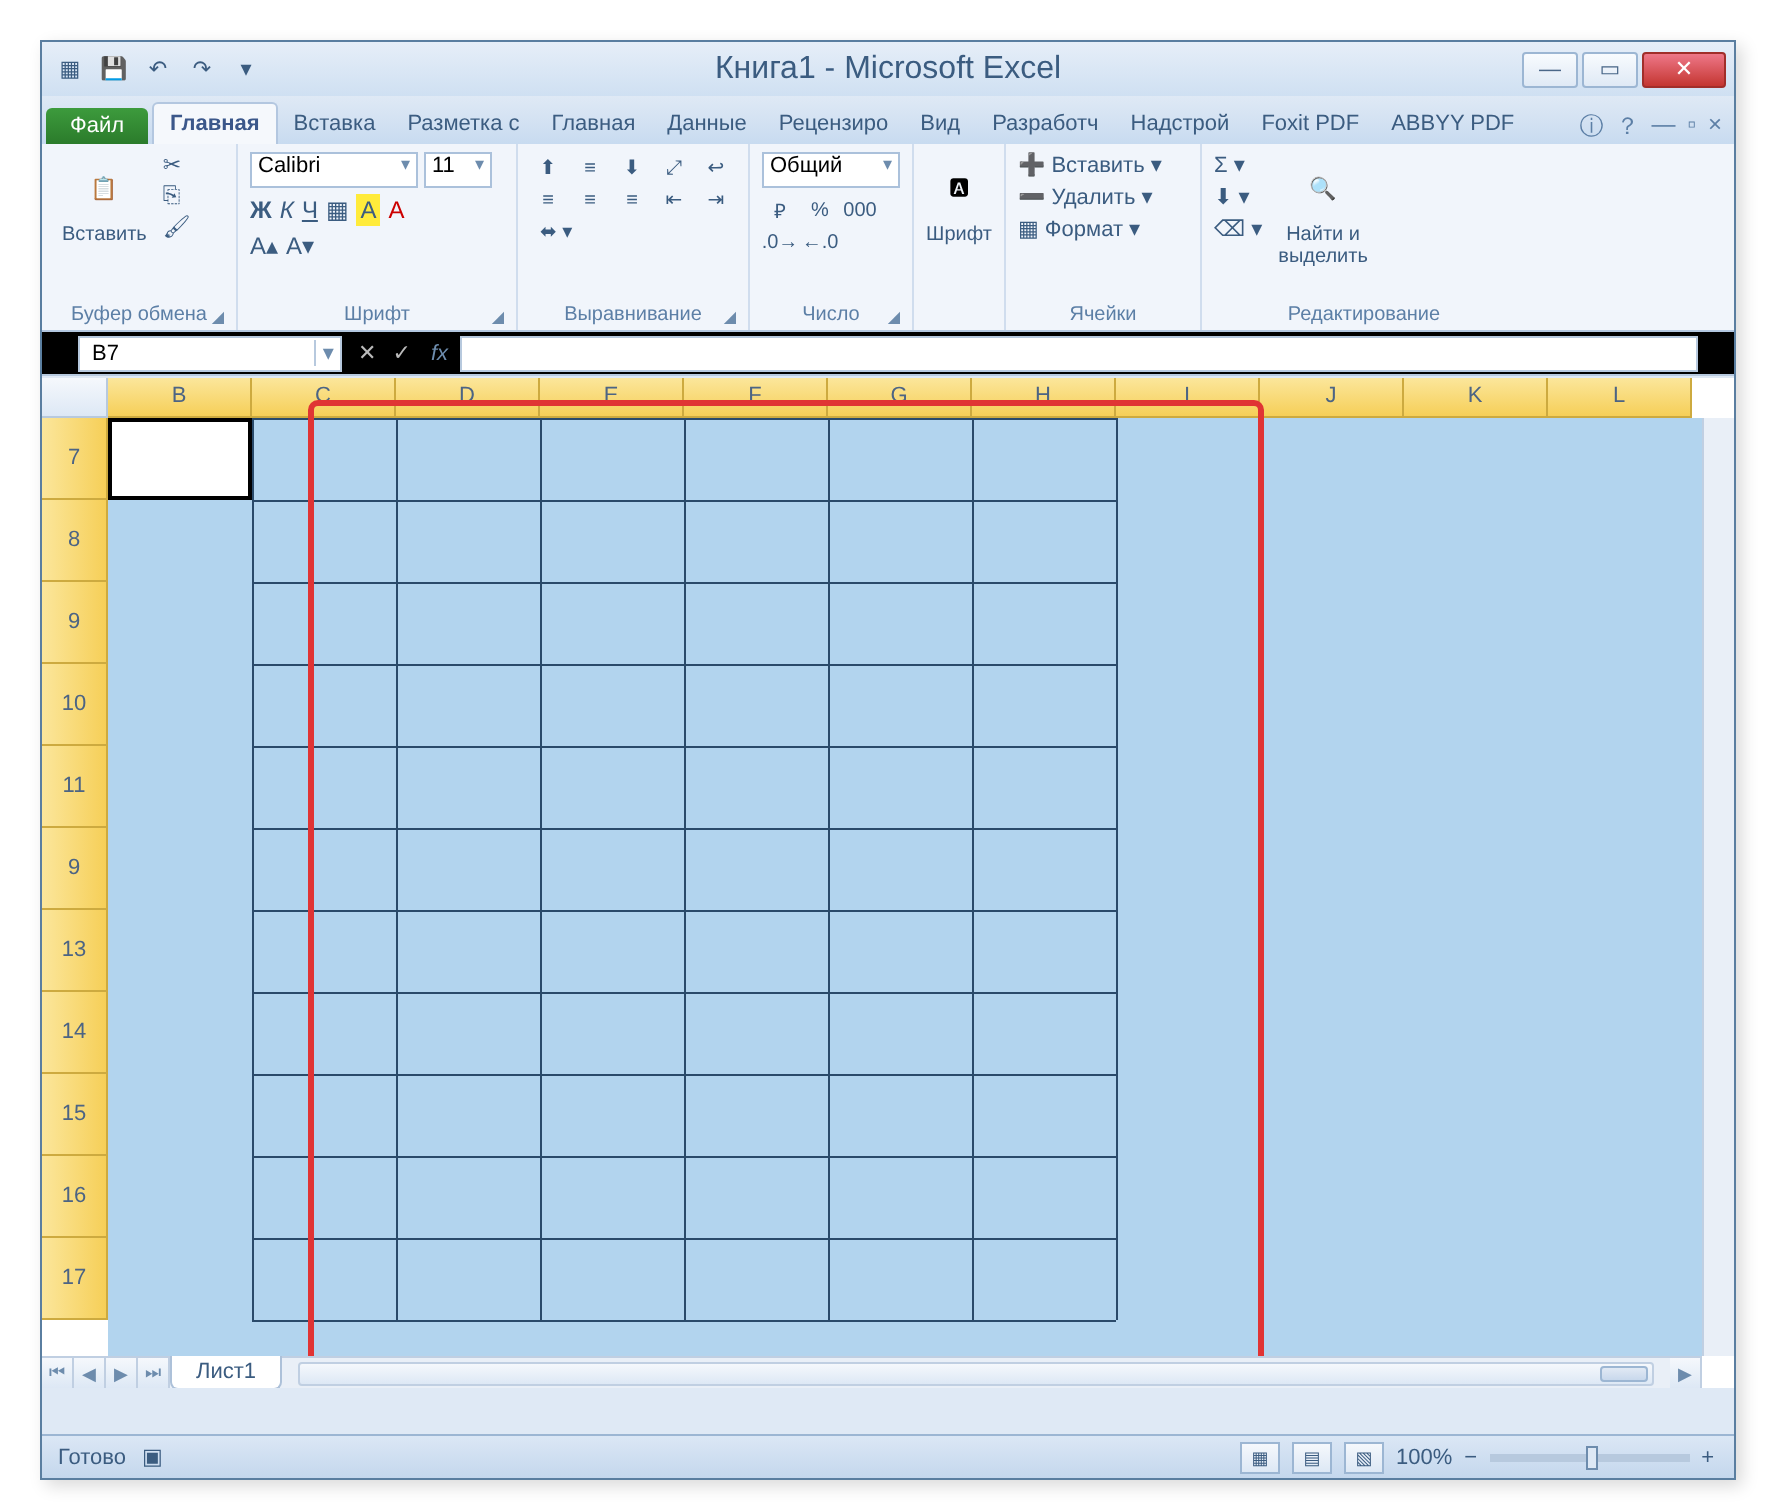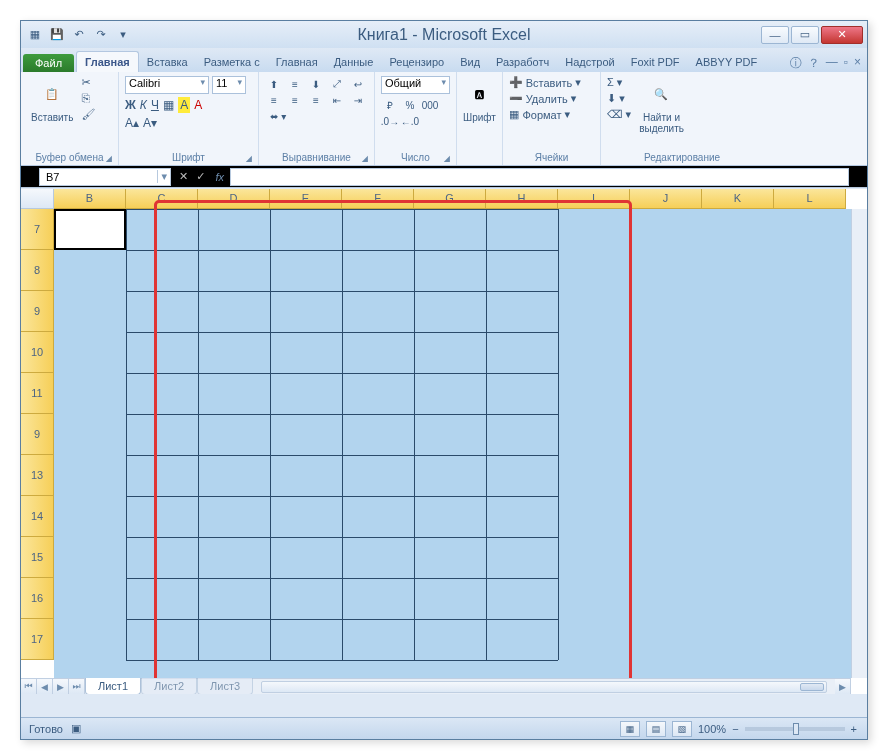--- a/index.html
+++ b/index.html
@@ -58,21 +58,21 @@
 .colhead { position:absolute; left:33px; right:16px; top:0; height:20px; display:flex; }
 .colhead div { width:72px; background:linear-gradient(#fbe69b,#f6cf58); border-right:1px solid #cdaa3f; border-bottom:1px solid #cdaa3f; text-align:center; font-size:11px; color:#4c6484; line-height:19px; }
 .rowhead { position:absolute; left:0; top:20px; width:33px; bottom:0; }
 .rowhead div { height:41px; background:linear-gradient(to right,#fbe69b,#f6cf58); border-bottom:1px solid #cdaa3f; border-right:1px solid #cdaa3f; text-align:center; font-size:11px; color:#4c6484; line-height:41px; }
 .cells { position:absolute; left:33px; top:20px; right:16px; bottom:16px; background:#b2d4ee; }
 .cell-active { position:absolute; left:0; top:0; width:72px; height:41px; background:#fff; border:2px solid #000; }
 .overlay { position:absolute; pointer-events:none; border:3px solid #e03434; border-radius:5px; left:100px; top:-9px; width:478px; height:488px; }
 .scrollv { position:absolute; right:0; top:20px; bottom:16px; width:16px; background:#e9eff7; border-left:1px solid #c0cfe2; }
 .scrollh { position:absolute; left:0; right:16px; bottom:0; height:16px; background:#e9eff7; border-top:1px solid #c0cfe2; display:flex; align-items:center; }
 .shbtn { width:16px; height:15px; display:flex; align-items:center; justify-content:center; font-size:9px; color:#6d8cad; background:linear-gradient(#f5f8fc,#dde8f5); border-right:1px solid #c0cfe2; }
-.shtabs { display:flex; height:17px; }
+.shtabs { display:flex; height:17px;flex-direction:column; }
 .shtab { padding:0 12px; font-size:11px; background:#fff; border:1px solid #adc1d9; border-top:none; border-radius:0 0 4px 4px; color:#3b5c80; line-height:16px; }
 .shtab.dim { background:#e3ebf6; opacity:.6; }
 .shbar { flex:1; margin:0 8px; background:linear-gradient(#f5f8fc,#dde8f5); border:1px solid #c0cfe2; height:12px; border-radius:2px; position:relative; }
 .shthumb { position:absolute; right:2px; top:1px; width:24px; height:8px; background:linear-gradient(#e1e9f4,#c8d8ec); border:1px solid #9cb6d3; border-radius:2px; }
 
 
 .status { position:absolute; left:0; right:0; bottom:0; height:22px; background:linear-gradient(#dbe7f5,#c4d7ed); border-top:1px solid #9cb6d3; display:flex; align-items:center; font-size:11px; color:#3b5c80; padding:0 8px; }
 .sright { position:absolute; right:10px; display:flex; align-items:center; gap:6px; }
 .viewbtn { width:20px; height:16px; background:linear-gradient(#f5f8fc,#dde8f5); border:1px solid #9cb6d3; display:flex; align-items:center; justify-content:center; font-size:9px; }
 .zslider { width:100px; height:4px; background:#b7c9de; position:relative; }

